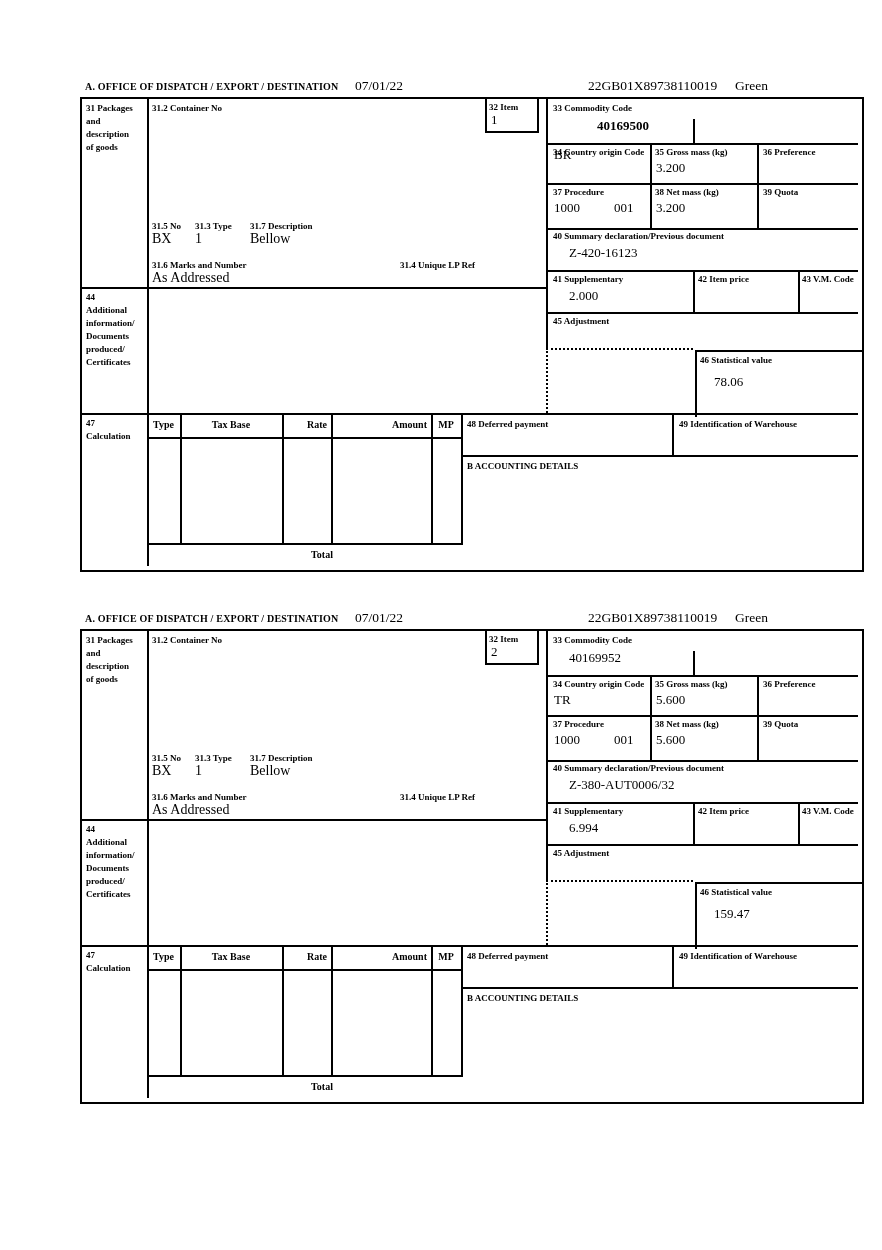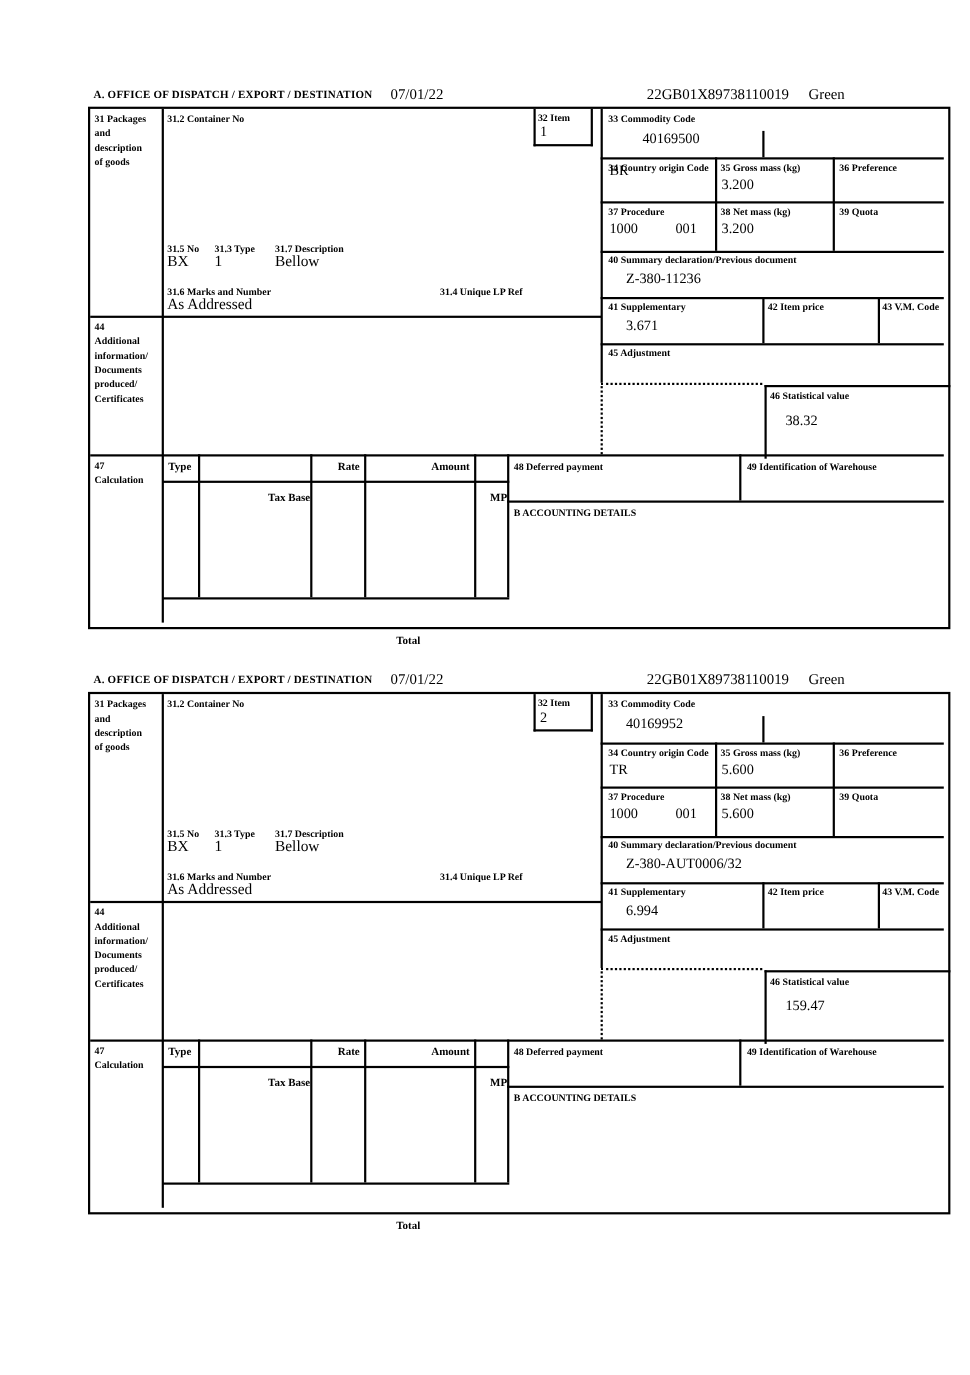--- a/index.html
+++ b/index.html
@@ -14,21 +14,21 @@
   .hl{position:absolute;height:2px;background:#000;}
   .vdot{position:absolute;width:0;border-left:2px dotted #000;}
   .hdot{position:absolute;height:0;border-top:2px dotted #000;}
   .lbl{position:absolute;font-size:9px;font-weight:bold;line-height:13px;white-space:pre-line;}
   .lbl1{position:absolute;font-size:9px;font-weight:bold;white-space:nowrap;}
   .val{position:absolute;font-size:13px;white-space:nowrap;}
   .vallg{position:absolute;font-size:14px;white-space:nowrap;}
   .th{position:absolute;font-size:10px;font-weight:bold;}
   .box32{position:absolute;left:403px;top:0;width:50px;height:32px;border:2px solid #000;border-top:none;}
   .box46{position:absolute;left:613px;top:251px;width:167px;height:65px;border-left:2px solid #000;border-top:2px solid #000;}
-  .center{text-align:right;margin-top:28px;} .right{text-align:right;}
+  .center{text-align:center;} .right{text-align:right;}
 </style>
 </head>
 <body>
 
 <div id="page">
 
   <div class="section sec1">
     <span class="hdrA" style="left:5px;top:6px;">A.  OFFICE OF DISPATCH / EXPORT / DESTINATION</span>
     <span class="hdrval" style="left:275px;top:3px;">07/01/22</span>
     <span class="hdrval" style="left:508px;top:3px;">22GB01X89738110019</span>
@@ -65,41 +65,41 @@
       <div class="hl" style="left:379px;top:356px;width:397px;"></div>
 
       <span class="lbl" style="left:4px;top:3px;width:60px;">31 Packages
 and
 description
 of goods</span>
       <span class="lbl1" style="left:70px;top:4px;">31.2 Container No</span>
       <span class="lbl1" style="left:407px;top:3px;">32 Item</span>
       <span class="val" style="left:409px;top:13px;">1</span>
       <span class="lbl1" style="left:471px;top:4px;">33 Commodity Code</span>
-      <span class="val" style="left:502px;top:19px;">40169500</span>
+      <span class="val" style="left:515px;top:19px;font-weight:bold;">40169500</span>
       <span class="lbl1" style="left:471px;top:48px;">34 Country origin Code</span>
       <span class="val" style="left:472px;top:48px;text-align:right;">BR</span>
       <span class="lbl1" style="left:573px;top:48px;">35 Gross mass (kg)</span>
       <span class="val" style="left:574px;top:61px;">3.200</span>
       <span class="lbl1" style="left:681px;top:48px;">36 Preference</span>
       <span class="lbl1" style="left:471px;top:88px;">37 Procedure</span>
       <span class="val" style="left:472px;top:101px;">1000</span>
       <span class="val" style="left:532px;top:101px;">001</span>
       <span class="lbl1" style="left:573px;top:88px;">38 Net mass (kg)</span>
       <span class="val" style="left:574px;top:101px;">3.200</span>
       <span class="lbl1" style="left:681px;top:88px;">39 Quota</span>
       <span class="lbl1" style="left:471px;top:132px;">40 Summary declaration/Previous document</span>
-      <span class="val" style="left:487px;top:146px;">Z-380-11236</span>
+      <span class="val" style="left:487px;top:146px;">Z-420-16123</span>
       <span class="lbl1" style="left:471px;top:175px;">41 Supplementary</span>
-      <span class="val" style="left:487px;top:189px;">3.671</span>
+      <span class="val" style="left:487px;top:189px;">2.000</span>
       <span class="lbl1" style="left:616px;top:175px;">42 Item price</span>
       <span class="lbl1" style="left:720px;top:175px;">43 V.M. Code</span>
       <span class="lbl1" style="left:471px;top:217px;">45 Adjustment</span>
       <span class="lbl1" style="left:618px;top:256px;">46 Statistical value</span>
-      <span class="val" style="left:632px;top:275px;">38.32</span>
+      <span class="val" style="left:632px;top:275px;">78.06</span>
       <span class="lbl1" style="left:70px;top:122px;">31.5 No</span>
       <span class="lbl1" style="left:113px;top:122px;">31.3 Type</span>
       <span class="lbl1" style="left:168px;top:122px;">31.7 Description</span>
       <span class="vallg" style="left:70px;top:132px;">BX</span>
       <span class="vallg" style="left:113px;top:132px;">1</span>
       <span class="vallg" style="left:168px;top:132px;">Bellow</span>
       <span class="lbl1" style="left:70px;top:161px;">31.6 Marks and Number</span>
       <span class="lbl1" style="left:318px;top:161px;">31.4 Unique LP Ref</span>
       <span class="vallg" style="left:70px;top:171px;">As Addressed</span>
       <span class="lbl" style="left:4px;top:192px;width:62px;">44

